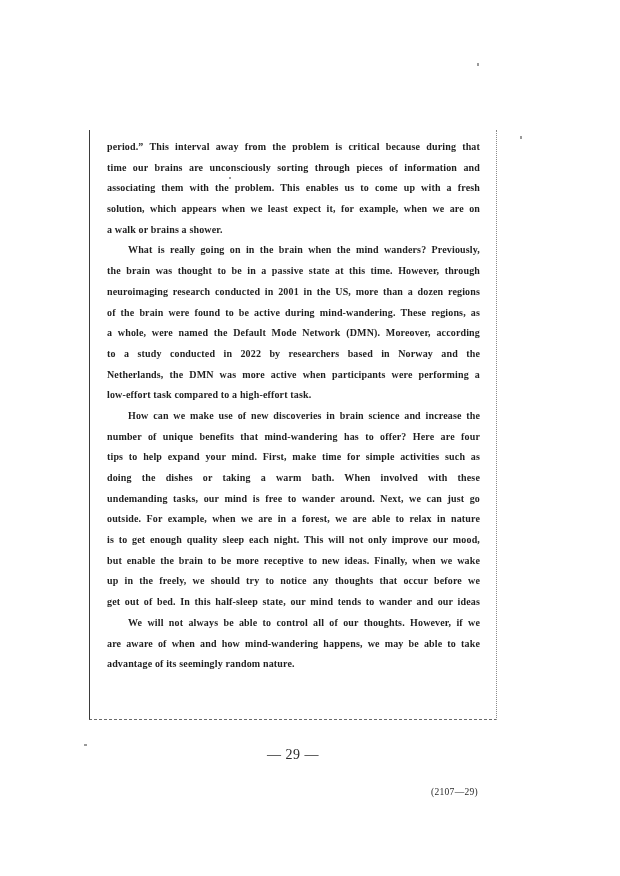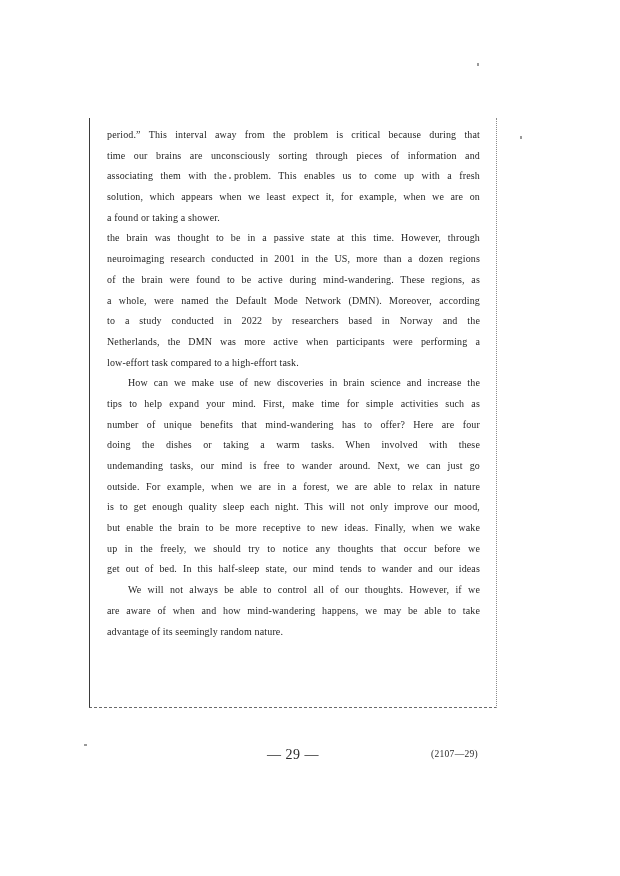--- a/index.html
+++ b/index.html
@@ -12,28 +12,29 @@
     width: 620px;
     height: 876px;
     background: #ffffff;
     overflow: hidden;
     font-family: "Liberation Serif", serif;
     color: #1f1f1f;
   }
   .text-box {
     position: absolute;
     left: 89px;
-    top: 118px;
+    top: 130px;
     width: 408px;
     height: 590px;
     box-sizing: border-box;
     border-left: 1px solid #3b3b3b;
     border-right: 1px dotted #8a8a8a;
     border-bottom: 1px dashed #6a6a6a;
     padding: 7px 16px 0 17px;
+    font-weight: bold;
   }
   .passage .line {
     font-size: 10px;
     line-height: 20.7px;
     height: 20.7px;
     overflow: hidden;
     text-align: justify;
     text-align-last: justify;
     letter-spacing: 0.15px;
   }
@@ -48,21 +49,21 @@
     top: 747px;
     left: 89px;
     width: 408px;
     text-align: center;
     font-size: 14px;
     letter-spacing: 0.5px;
     color: #2a2a2a;
   }
   .footer-code {
     position: absolute;
-    top: 749px;
+    top: 787px;
     left: 431px;
     font-size: 9.5px;
     letter-spacing: 0.3px;
     color: #2a2a2a;
   }
   .speck {
     position: absolute;
     background: #9a9a9a;
   }
   .speck-1 { left: 477px; top: 63px; width: 2px; height: 3px; }
@@ -74,32 +75,33 @@
 <body>
 
 <div class="page">
 
   <div class="text-box">
     <div class="passage" id="passage">
         <div class="line">period.”  This interval away from the problem is critical because during that</div>
         <div class="line">time our brains are unconsciously sorting through pieces of information and</div>
         <div class="line">associating them with the problem.  This enables us to come up with a fresh</div>
         <div class="line">solution, which appears when we least expect it, for example, when we are on</div>
-        <div class="line last">a found or taking a shower.</div>
+        <div class="line last">a walk or brains a shower.</div>
+        <div class="line indent">What is really going on in the brain when the mind wanders?  Previously,</div>
         <div class="line">the brain was thought to be in a passive state at this time.  However, through</div>
         <div class="line">neuroimaging research conducted in 2001 in the US, more than a dozen regions</div>
         <div class="line">of the brain were found to be active during mind-wandering.  These regions, as</div>
         <div class="line">a whole, were named the Default Mode Network (DMN).  Moreover, according</div>
         <div class="line">to a study conducted in 2022 by researchers based in Norway and the</div>
         <div class="line">Netherlands, the DMN was more active when participants were performing a</div>
         <div class="line last">low-effort task compared to a high-effort task.</div>
         <div class="line indent">How can we make use of new discoveries in brain science and increase the</div>
+        <div class="line">number of unique benefits that mind-wandering has to offer?  Here are four</div>
         <div class="line">tips to help expand your mind.  First, make time for simple activities such as</div>
-        <div class="line">number of unique benefits that mind-wandering has to offer?  Here are four</div>
-        <div class="line">doing the dishes or taking a warm tasks.  When involved with these</div>
+        <div class="line">doing the dishes or taking a warm bath.  When involved with these</div>
         <div class="line">undemanding tasks, our mind is free to wander around.  Next, we can just go</div>
         <div class="line">outside.  For example, when we are in a forest, we are able to relax in nature</div>
         <div class="line">is to get enough quality sleep each night.  This will not only improve our mood,</div>
         <div class="line">but enable the brain to be more receptive to new ideas.  Finally, when we wake</div>
         <div class="line">up in the freely, we should try to notice any thoughts that occur before we</div>
         <div class="line">get out of bed.  In this half-sleep state, our mind tends to wander and our ideas</div>
         <div class="line indent">We will not always be able to control all of our thoughts.  However, if we</div>
         <div class="line">are aware of when and how mind-wandering happens, we may be able to take</div>
         <div class="line last">advantage of its seemingly random nature.</div>
       </div>

